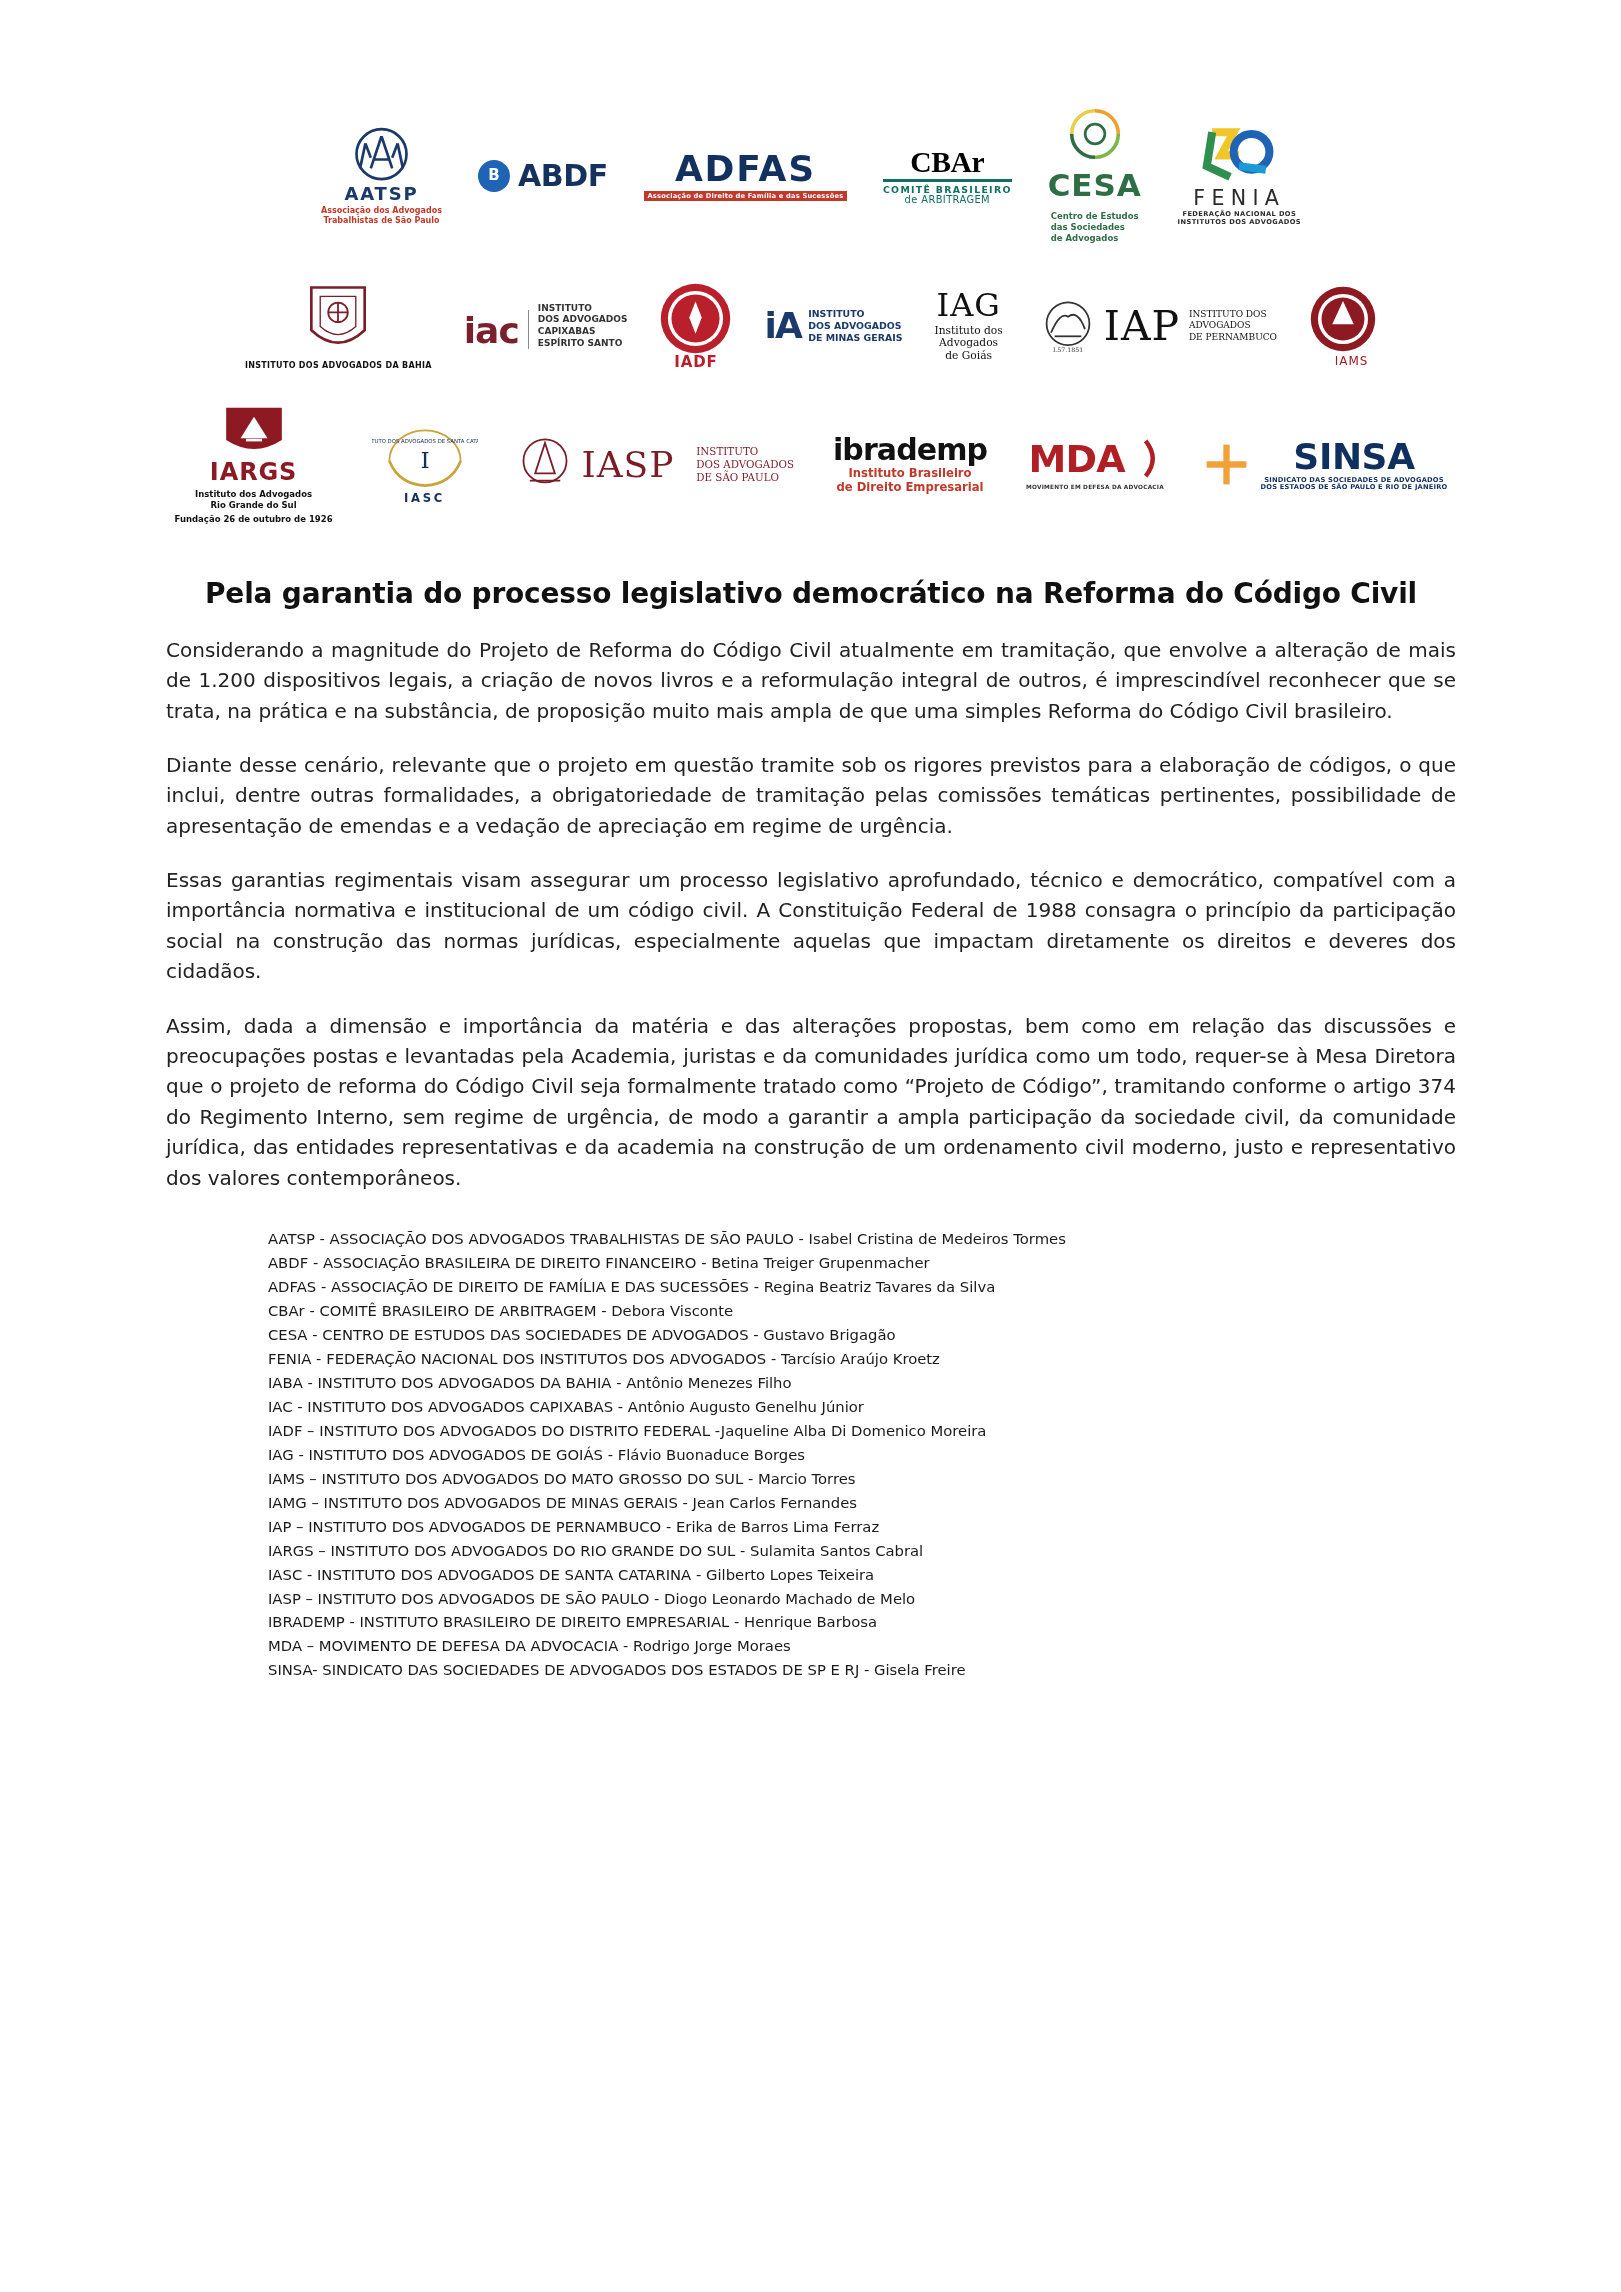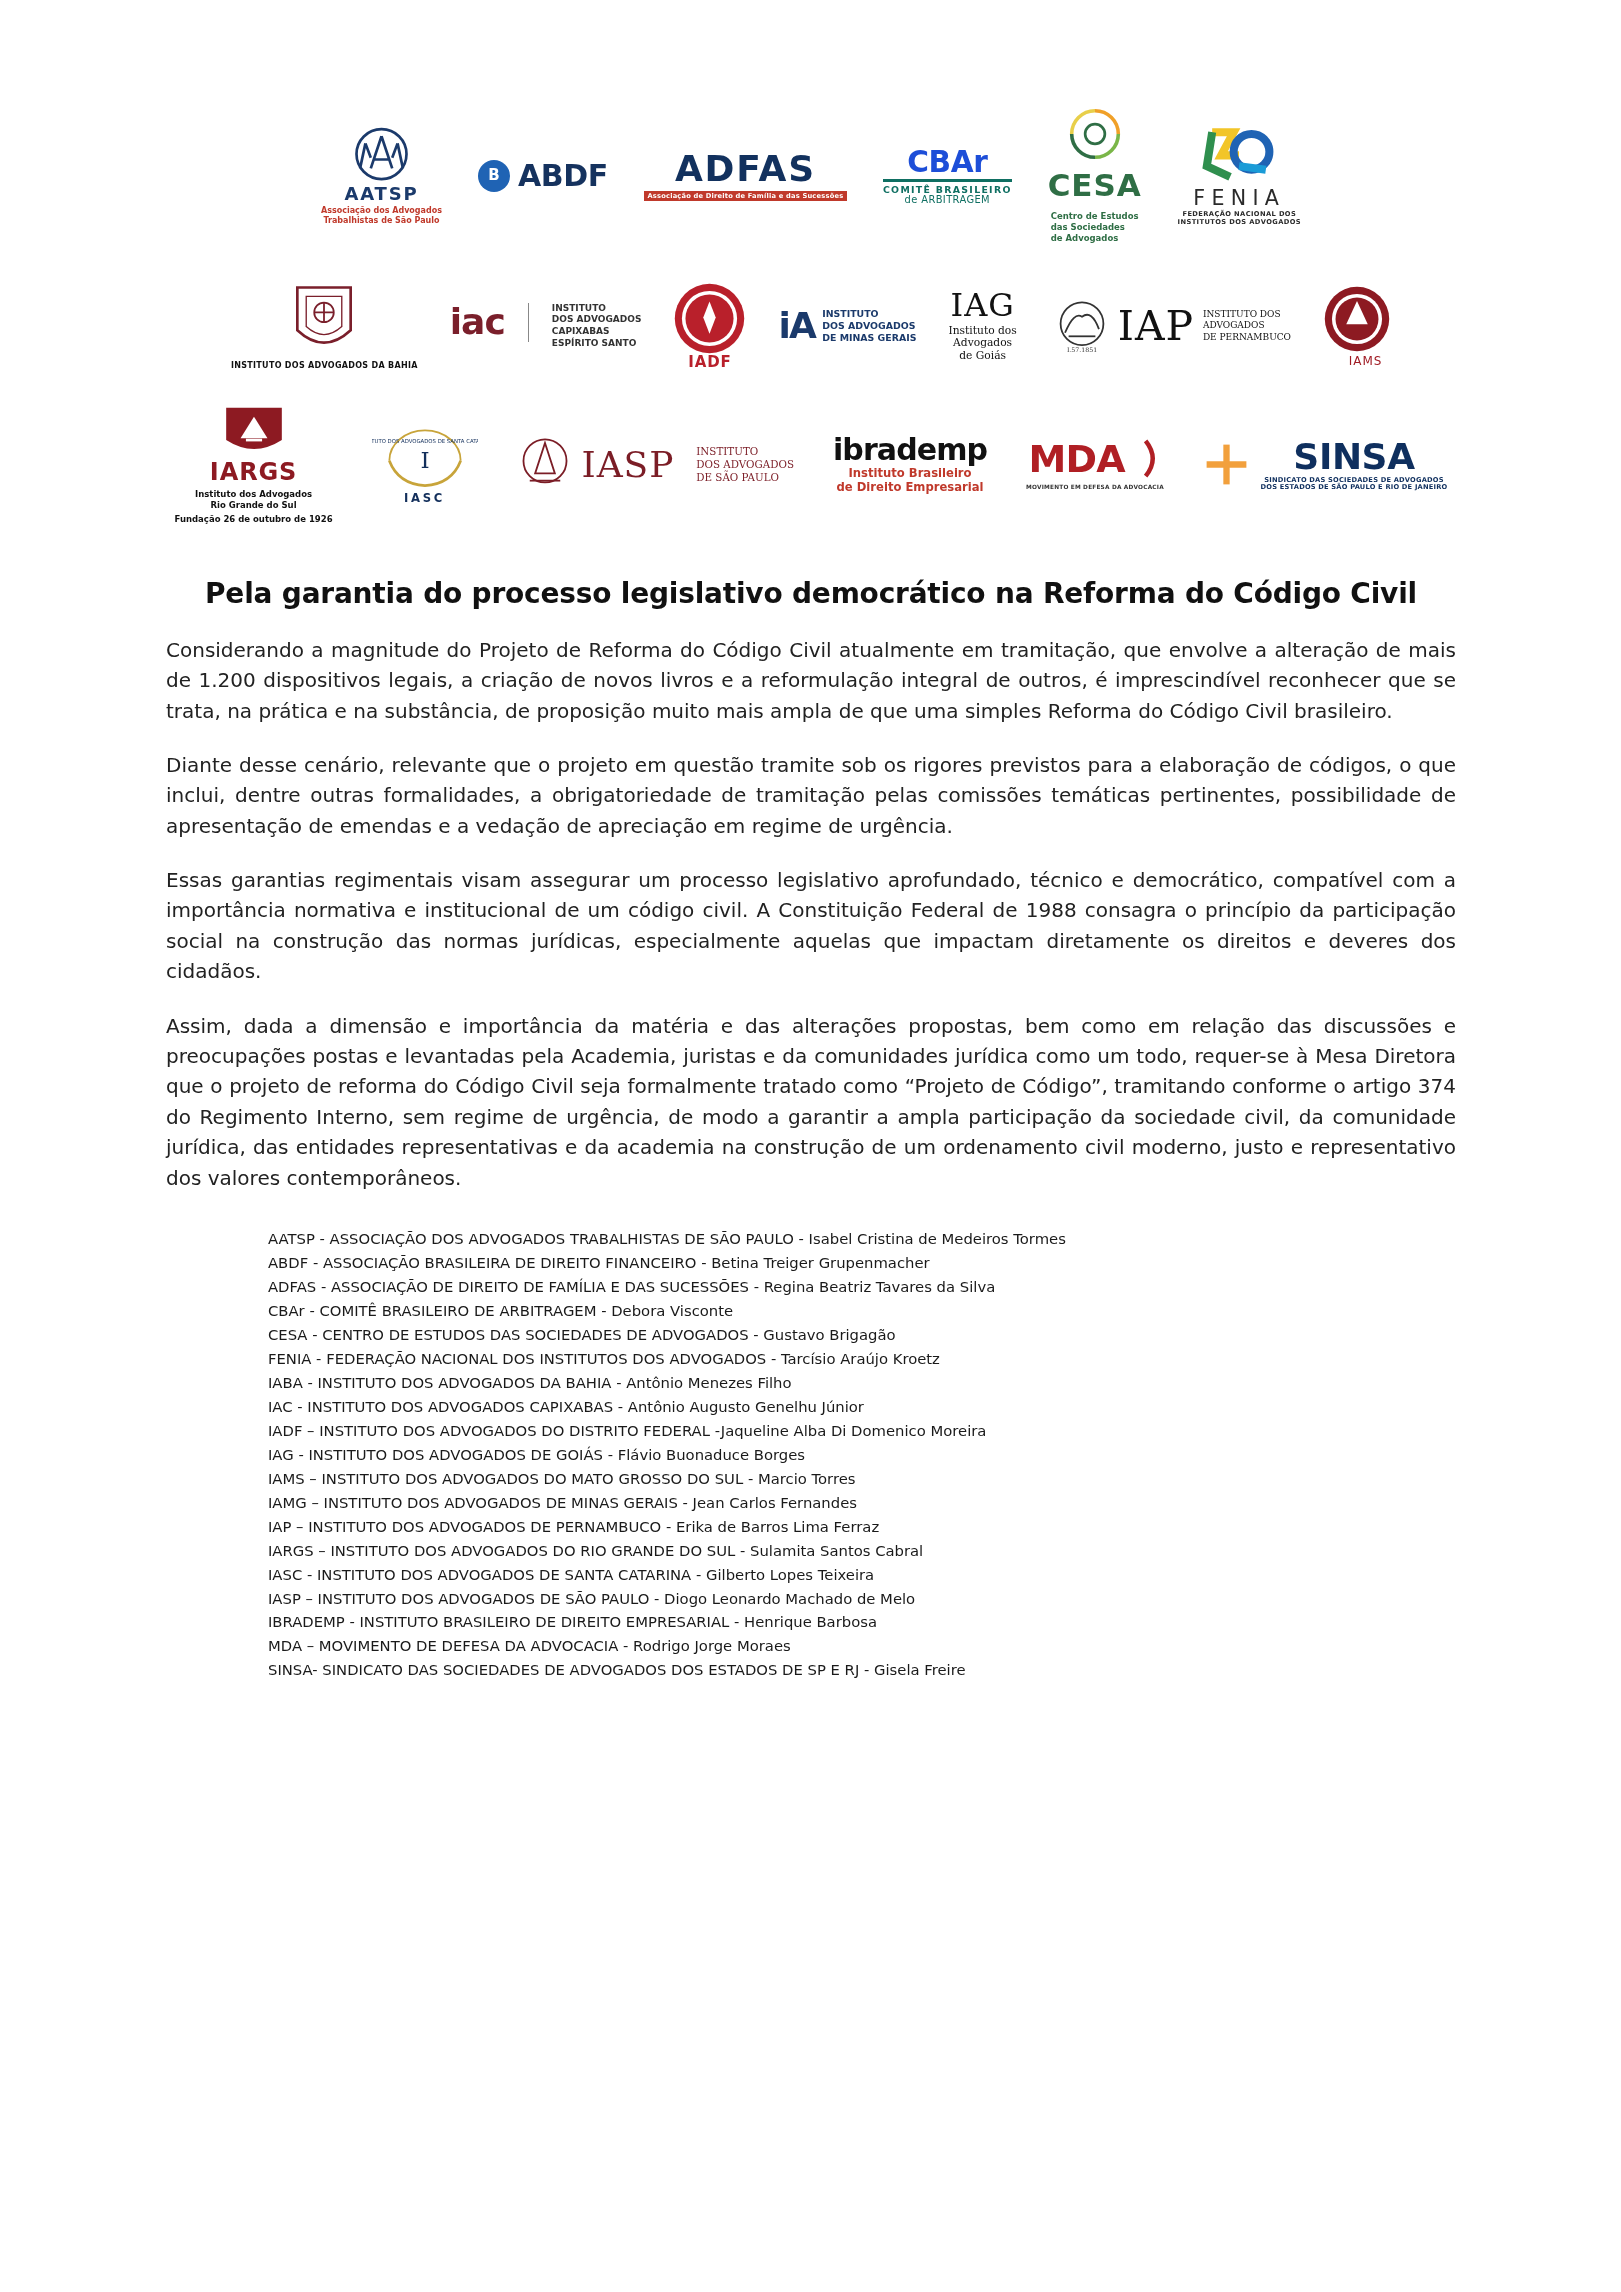--- a/index.html
+++ b/index.html
@@ -65,39 +65,39 @@
 
   
   .adfas .name { font-size: 36px; font-weight:700; color:#12315e; letter-spacing:1.8px; }
   .adfas .bar {
     margin-top: 2.7px;
     background:#c0392b; color:#fff; font-size:6.7px; font-weight:700;
     padding:1.8px 3.6px; letter-spacing:0.2px; white-space:nowrap;
   }
 
   
-  .cbar .name { font-size: 29.6px; font-weight: 700; color:#1d4ed8; letter-spacing:-0.4px; }
+  .cbar .name { font-size: 29.6px; font-weight: 700; color:#000000; letter-spacing:-0.4px;font-family:Liberation Serif, serif; }
   .cbar .rule { width: 100%; height: 2.7px; background:#0f6f62; margin: 1.8px 0 2.7px; }
   .cbar .s1 { font-size: 9.4px; font-weight:700; color:#0f6f62; letter-spacing:1.3px; }
   .cbar .s2 { font-size: 9.9px; font-weight:400; color:#0f6f62; letter-spacing:0.4px; }
 
   
   .cesa { flex-direction: column; gap: 9px; }
   .cesa .name { font-size: 31px; font-weight:700; color:#2f6e45; letter-spacing:0.9px; }
   .cesa .sub { font-size: 8.5px; color:#2f6e45; text-align:left; line-height:1.3; font-weight:600;}
 
   
   .fenia .name { font-size: 20.6px; font-weight:400; color:#2a2a2a; letter-spacing:6.3px; margin-top:3.6px;}
   .fenia .sub { font-size: 6.7px; font-weight:700; color:#2a2a2a; letter-spacing:0.4px; line-height:1.25; }
 
   
   .iaba .sub { font-size: 8px; font-weight:700; color:#111; margin-top:5.4px; letter-spacing:0.3px;}
 
   
-  .iac { flex-direction: row; gap: 23px; align-items: flex-start; }
+  .iac { flex-direction: row; gap: 9px; align-items: flex-end; }
   .iac .name { font-size: 36px; font-weight:700; color:#7a1f2b; letter-spacing:-0.9px; }
   .iac .divider { width:0.9px; height:39px; background:#888; }
   .iac .sub { font-size: 9px; color:#333; text-align:left; line-height:1.3; font-weight:600; }
 
   
   .iadf .name { font-size: 15px; font-weight:800; color:#b9202b; letter-spacing:0.9px;}
 
   
   .iamg { flex-direction: row; gap: 7.2px; }
   .iamg .mono { font-size: 36px; font-weight:700; color:#1b3a6b; letter-spacing:-1.8px;}

